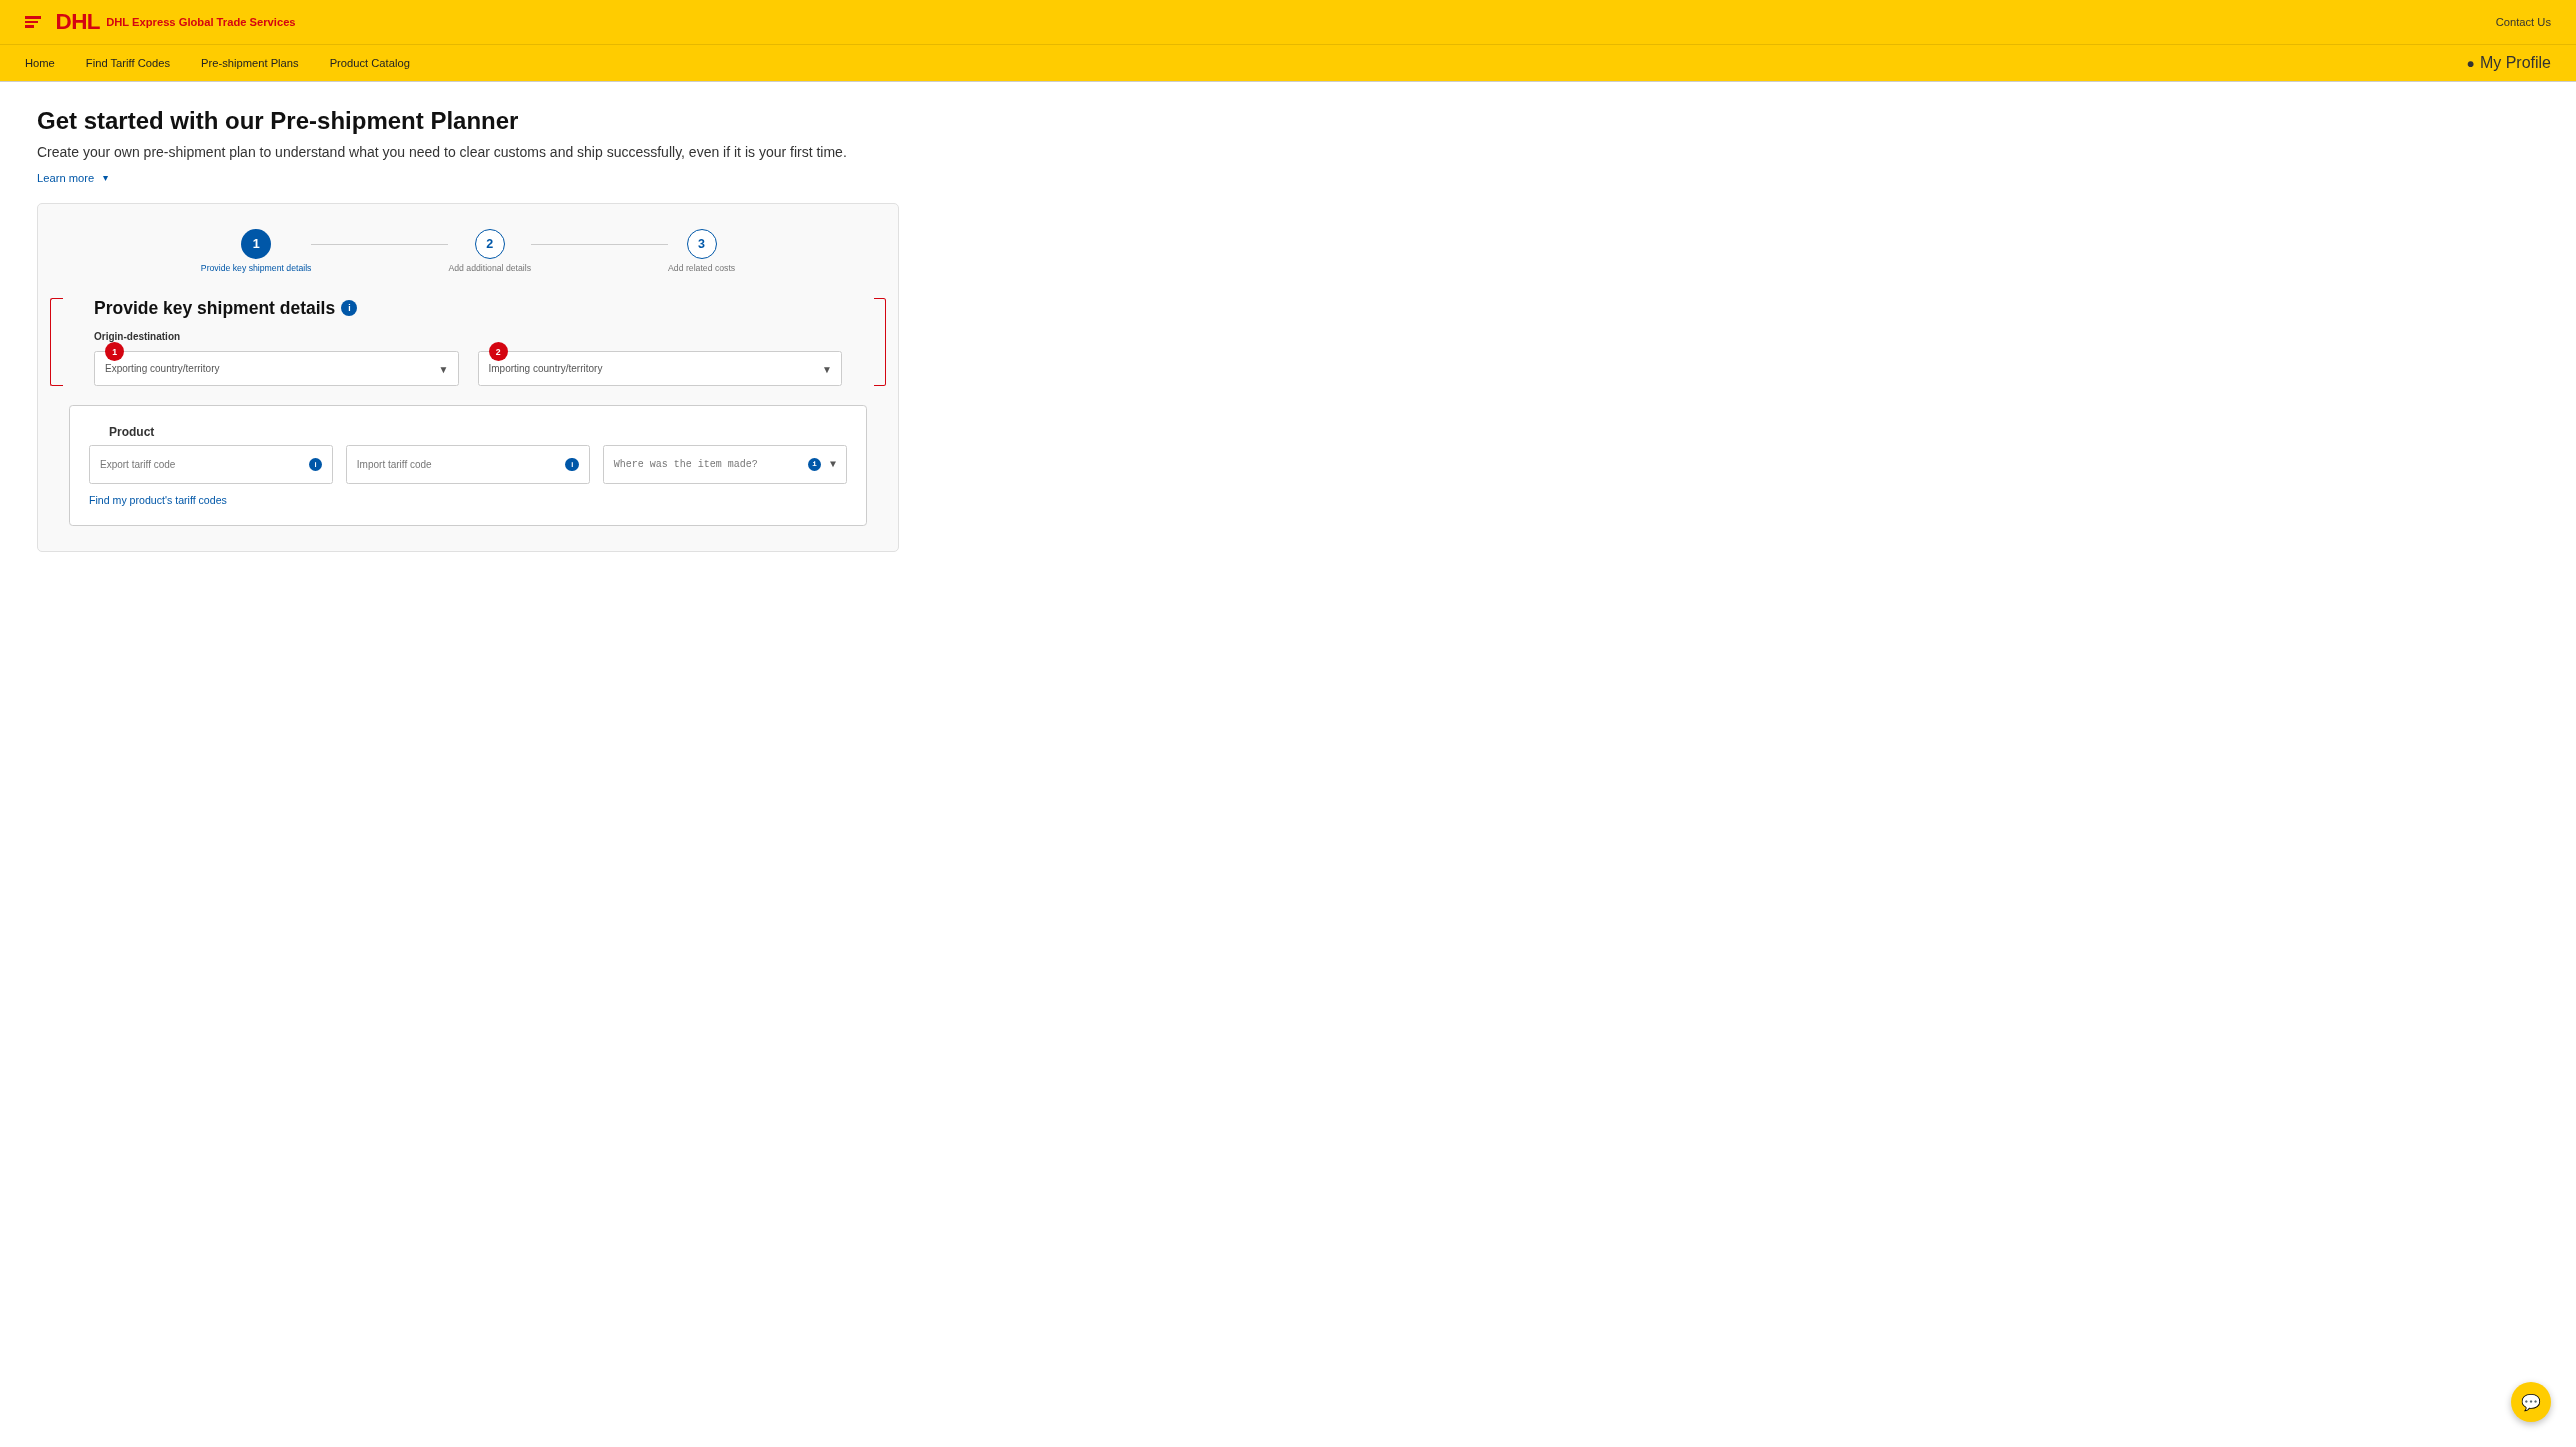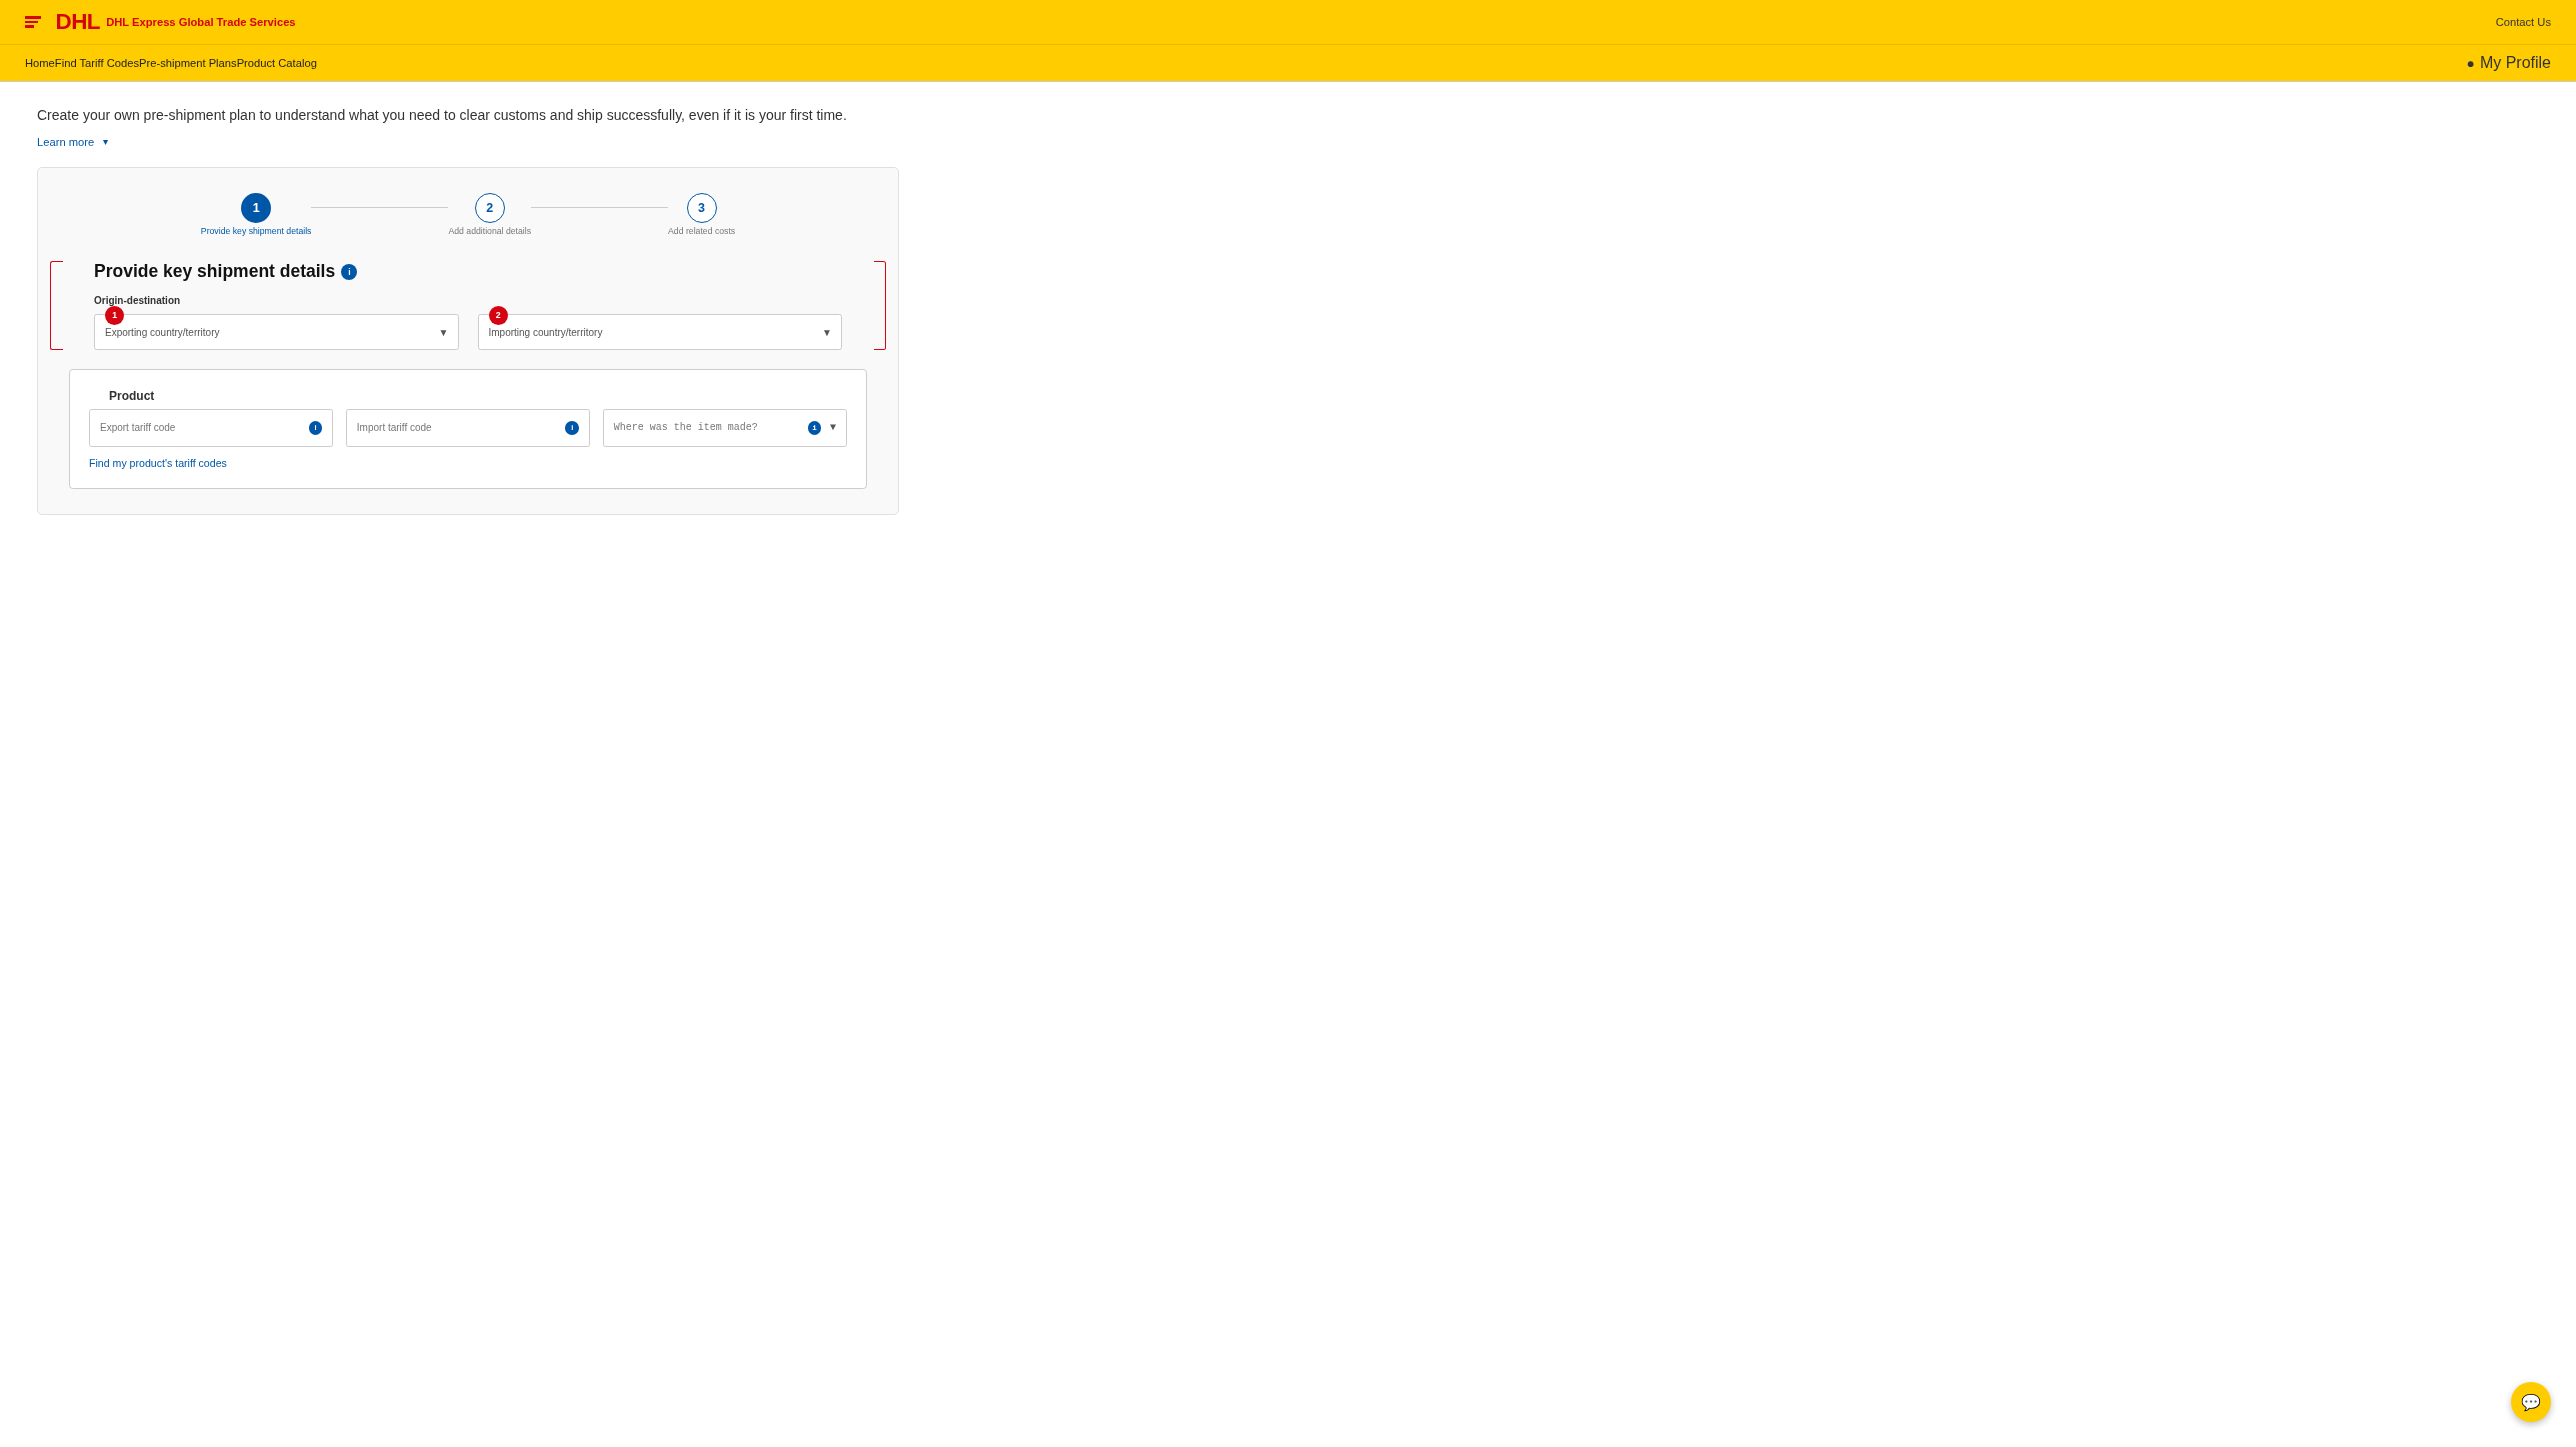--- a/index.html
+++ b/index.html
@@ -63,20 +63,21 @@
       background: #FFCC00;
       padding: 0 25px;
       display: flex;
       align-items: center;
       justify-content: space-between;
       height: 37px;
       border-bottom: 1.9px solid #ccc;
     }
     .nav-links {
       display: flex;
+      gap: 31px;
     }
     .nav-link {
       font-size: 11.2px;
       color: #222;
       text-decoration: none;
       cursor: pointer;
       font-weight: 500;
     }
     .nav-right {
       display: flex;
@@ -392,20 +393,21 @@
     <a class="nav-link">Pre-shipment Plans</a>
     <a class="nav-link">Product Catalog</a>
   </div>
   <div class="nav-right">
     <span class="profile-icon">●</span>
     <span class="profile-label">My Profile</span>
   </div>
 </div>
 
 <div class="main-content">
+  <h1 class="page-title">Get started with our Pre-shipment Planner</h1>
   <p class="page-subtitle">Create your own pre-shipment plan to understand what you need to clear customs and ship successfully, even if it is your first time.</p>
   <a class="learn-more">
     <span>Learn more</span>
     <span class="learn-more-chevron">▼</span>
   </a>
 
   <div class="step-container">
 
     <div class="stepper">
       <div class="step-item">

